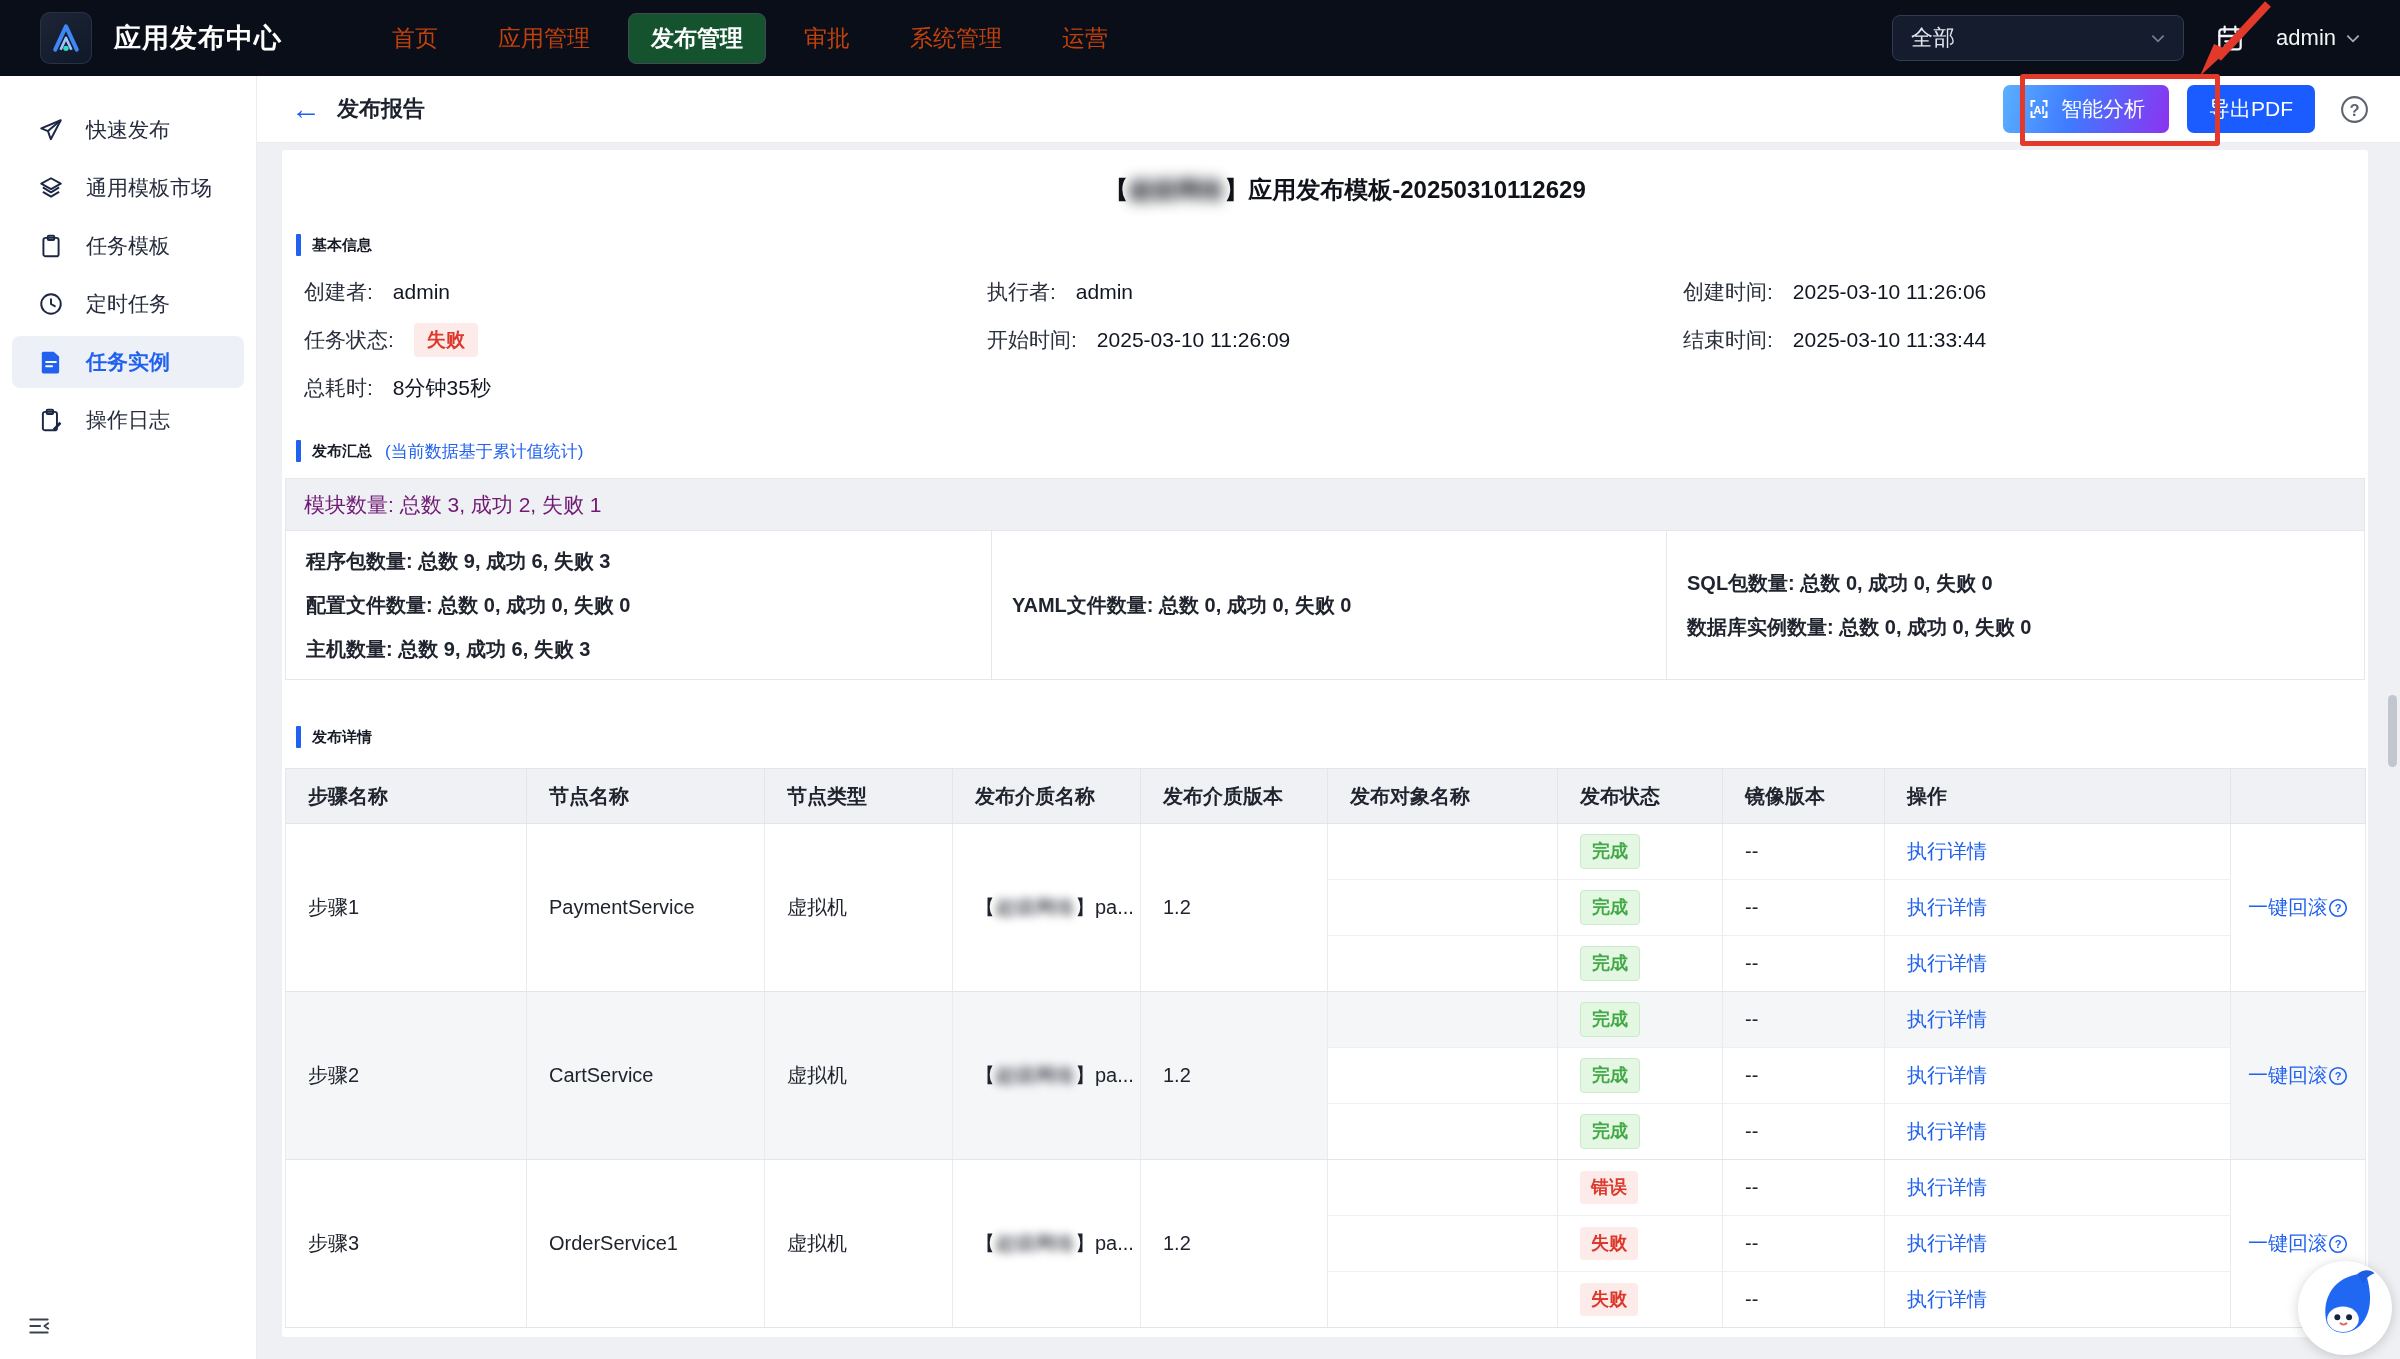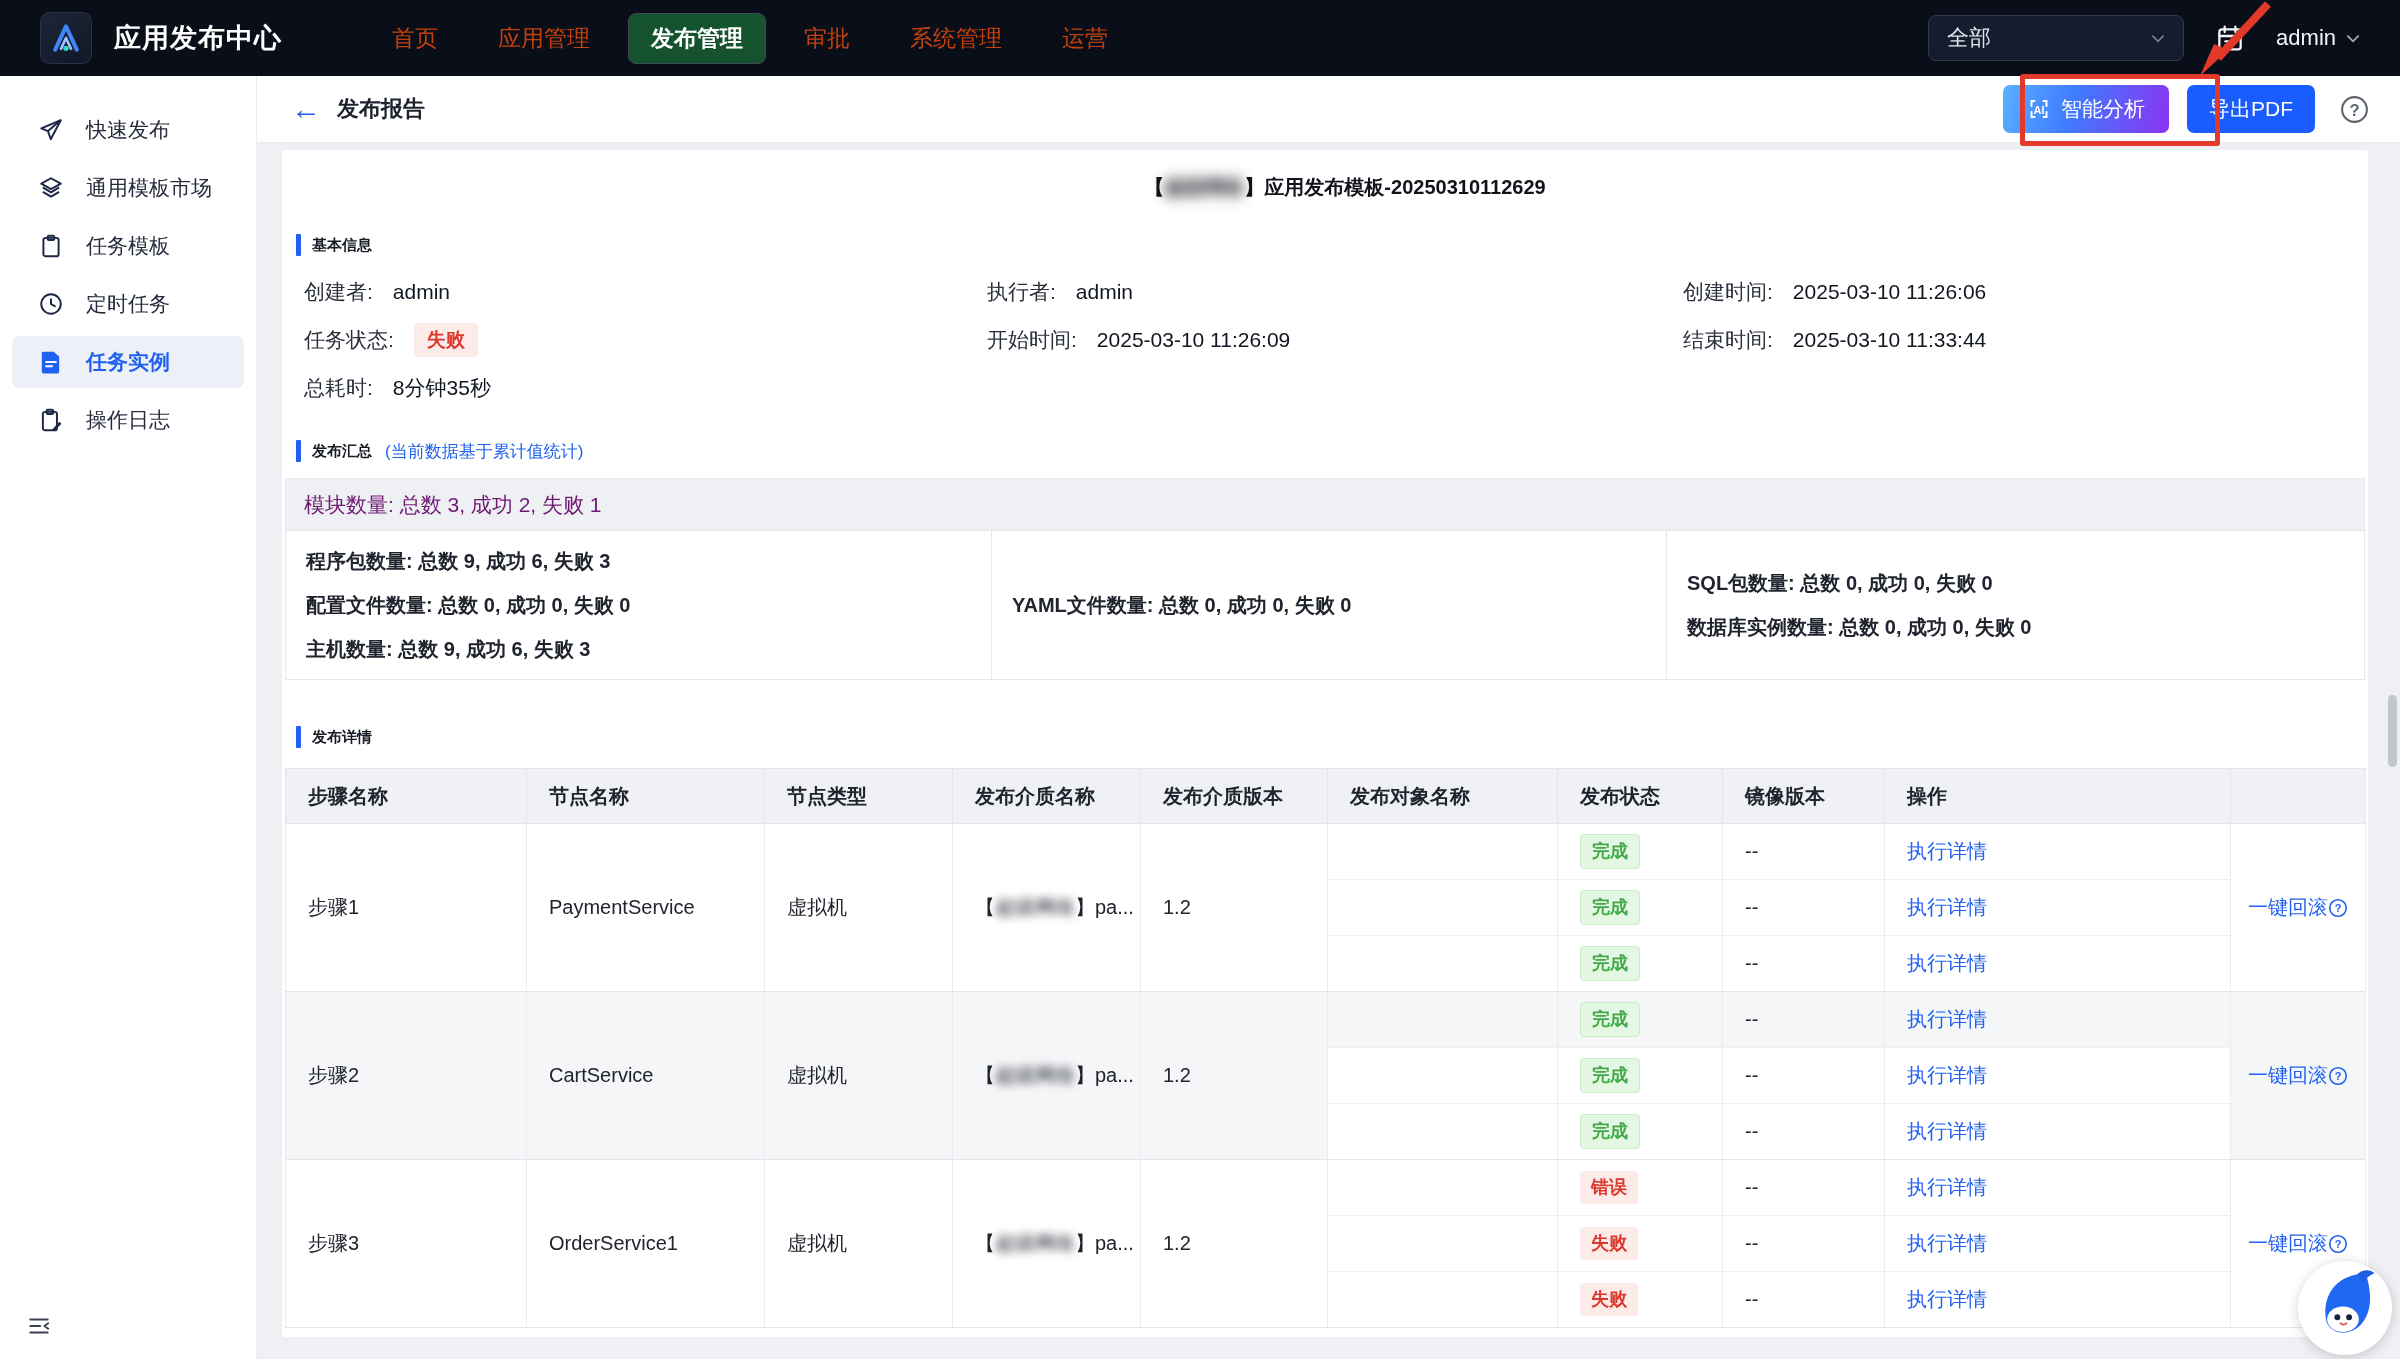--- a/index.html
+++ b/index.html
@@ -15,21 +15,21 @@
     background:#0a0e18; display:flex; align-items:center; padding:0 40px; z-index:20; }
   .logo { width:52px; height:52px; border-radius:10px;
     background:linear-gradient(145deg,#1d2536,#0f1828);
     display:flex; align-items:center; justify-content:center; margin-right:22px;
     box-shadow:inset 0 0 0 1px #273246; }
   .brand { color:#fff; font-size:27px; font-weight:bold; letter-spacing:1px; margin-right:88px; }
   .nav-menu { display:flex; align-items:center; gap:16px; }
   .nav-item { color:#c2410c; font-size:23px; padding:9px 22px; border-radius:8px; cursor:pointer; white-space:nowrap; }
   .nav-item.active { color:#fff; font-weight:bold; background:#14532d; border:1px solid #414859; }
   .nav-right { margin-left:auto; display:flex; align-items:center; gap:30px; }
-  .scope-select { width:256px; height:46px; background:#141c2e; border:1px solid #303b54;
+  .scope-select { width:292px; height:46px; background:#141c2e; border:1px solid #303b54;
     border-radius:8px; display:flex; align-items:center; justify-content:space-between;
     padding:0 18px; color:#e2e6ef; font-size:22px; cursor:pointer; }
   .nav-cal { display:flex; align-items:center; }
   .nav-user { color:#f2f4f8; font-size:22px; display:flex; align-items:center; gap:10px; cursor:pointer; }
   .chev { opacity:.8; }
 
   
   .sidebar { position:absolute; top:76px; left:0; width:257px; bottom:0; background:#fff;
     border-right:1px solid #ebedf1; padding-top:22px; z-index:5; }
   .side-item { height:52px; margin:6px 12px; padding:0 26px; border-radius:8px;
@@ -53,21 +53,21 @@
     background:var(--export); color:#fff; font-size:21px; font-family:inherit; }
   .help-icon { display:flex; cursor:pointer; margin-left:6px; }
 
   
   .annotation-rect { position:absolute; left:2020px; top:74px; width:200px; height:72px;
     border:5px solid var(--red); border-radius:3px; z-index:30; pointer-events:none; }
   .annotation-arrow { position:absolute; left:2150px; top:0; width:150px; height:95px; z-index:31; pointer-events:none; }
 
   
   .card { position:absolute; left:282px; top:150px; width:2086px; height:1187px; background:#fff; border-radius:3px; }
-  .report-title { padding-top:24px; height:64px; text-align:center; font-size:20px; font-weight:bold; color:#10131a;padding-left:40px; }
+  .report-title { padding-top:24px; height:64px; text-align:center; font-size:24px; font-weight:bold; color:#10131a;padding-left:40px; }
   .masked { filter:blur(7px); }
   .masked-sm { filter:blur(4px); }
   .section-heading { display:flex; align-items:center; gap:11px; margin:18px 0 0 14px; height:26px; }
   .section-heading .bar { width:5px; height:22px; background:var(--primary); border-radius:1px; }
   .section-heading .h-txt { font-size:15px; font-weight:bold; color:#161b26; }
   .section-heading .h-note { font-size:17px; color:var(--primary); margin-left:2px; }
 
   .info-grid { display:grid; grid-template-columns:683px 696px 1fr; padding-left:22px; margin-top:10px; }
   .info-col { display:flex; flex-direction:column; }
   .info-field { height:48px; display:flex; align-items:center; font-size:21px; }

